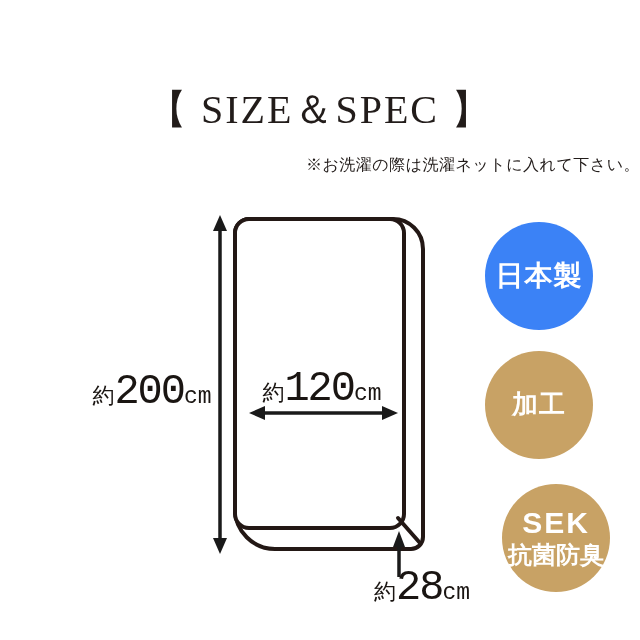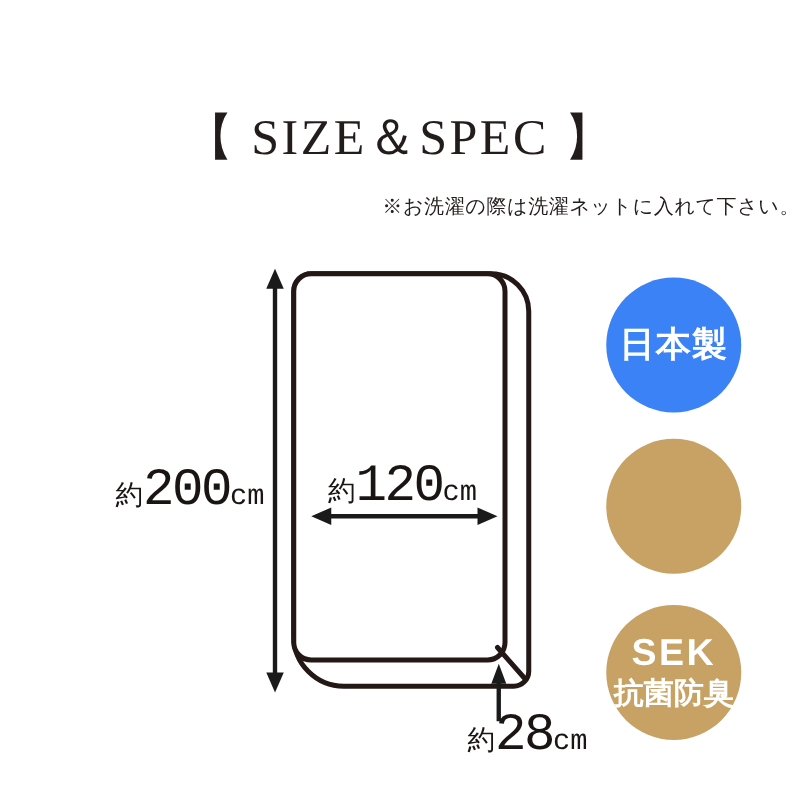--- a/index.html
+++ b/index.html
@@ -119,20 +119,21 @@
 
   <div class="dim dim-depth">
     <span class="approx">約</span><span class="num">28</span><span class="unit">cm</span>
   </div>
 
   <div class="badge badge-1" style="background: #3b82f6; color: rgb(255, 255, 255);">
     <span>日本製</span>
   </div>
 
   <div class="badge badge-2" style="background: rgb(200, 162, 101); color: rgb(255, 255, 255);">
+    <span>加工</span>
   </div>
 
-  <div class="badge badge-3" style="background: rgb(200, 162, 101); color: rgb(255, 255, 255);">
+  <div class="badge badge-3" style="background: rgb(200, 162, 101); color: rgb(255, 255, 255); margin-left: 17px;">
     <span class="line-main">SEK</span>
     <span class="line-sub">抗菌防臭</span>
   </div>
 
 </div>
 
 </body></html>

